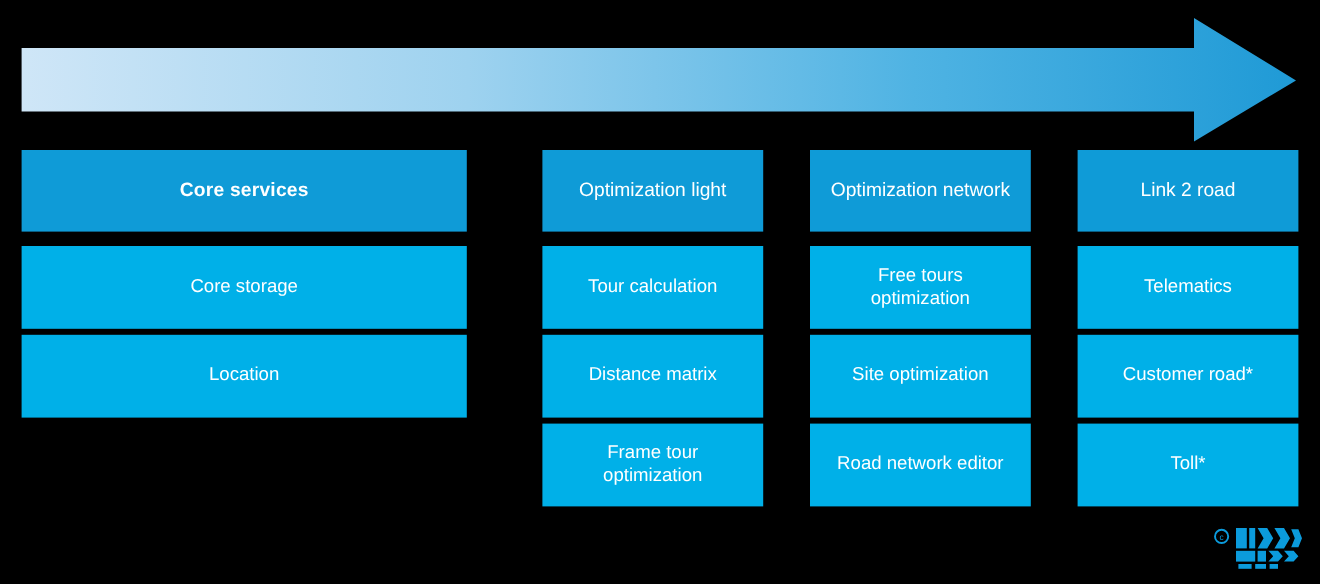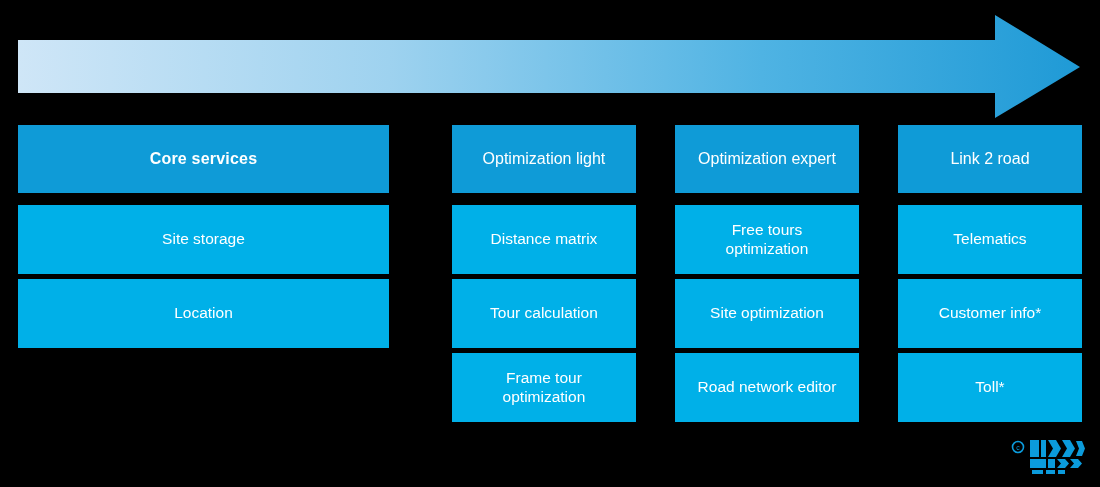--- a/index.html
+++ b/index.html
@@ -123,46 +123,46 @@
       <path d="M18,40 L995,40 L995,15 L1080,67 L995,118 L995,93 L18,93 Z" fill="url(#arrowGrad)"></path>
     </svg>
   </div>
 
   <div id="columns">
 
     <div class="column col-core">
       <div class="col-header bold">Core services</div>
       <div class="cells">
         <div class="cell-row">
-          <div class="cell">Site storage</div>
+          <div class="cell">Core storage</div>
         </div>
         <div class="cell-row">
           <div class="cell">Location</div>
         </div>
       </div>
     </div>
 
     <div class="column col-light">
       <div class="col-header">Optimization light</div>
       <div class="cells">
         <div class="cell-row">
+          <div class="cell">Tour calculation</div>
+        </div>
+        <div class="cell-row">
           <div class="cell">Distance matrix</div>
-        </div>
-        <div class="cell-row">
-          <div class="cell">Tour calculation</div>
         </div>
         <div class="cell-row">
           <div class="cell">Frame tour
 optimization</div>
         </div>
       </div>
     </div>
 
     <div class="column col-expert">
-      <div class="col-header">Optimization expert</div>
+      <div class="col-header">Optimization network</div>
       <div class="cells">
         <div class="cell-row">
           <div class="cell">Free tours
 optimization</div>
         </div>
         <div class="cell-row">
           <div class="cell">Site optimization</div>
         </div>
         <div class="cell-row">
           <div class="cell">Road network editor</div>
@@ -170,21 +170,21 @@
       </div>
     </div>
 
     <div class="column col-link">
       <div class="col-header">Link 2 road</div>
       <div class="cells">
         <div class="cell-row">
           <div class="cell">Telematics</div>
         </div>
         <div class="cell-row">
-          <div class="cell">Customer info*</div>
+          <div class="cell">Customer road*</div>
         </div>
         <div class="cell-row">
           <div class="cell">Toll*</div>
         </div>
       </div>
     </div>
 
   </div>
 
   <div id="logo">

